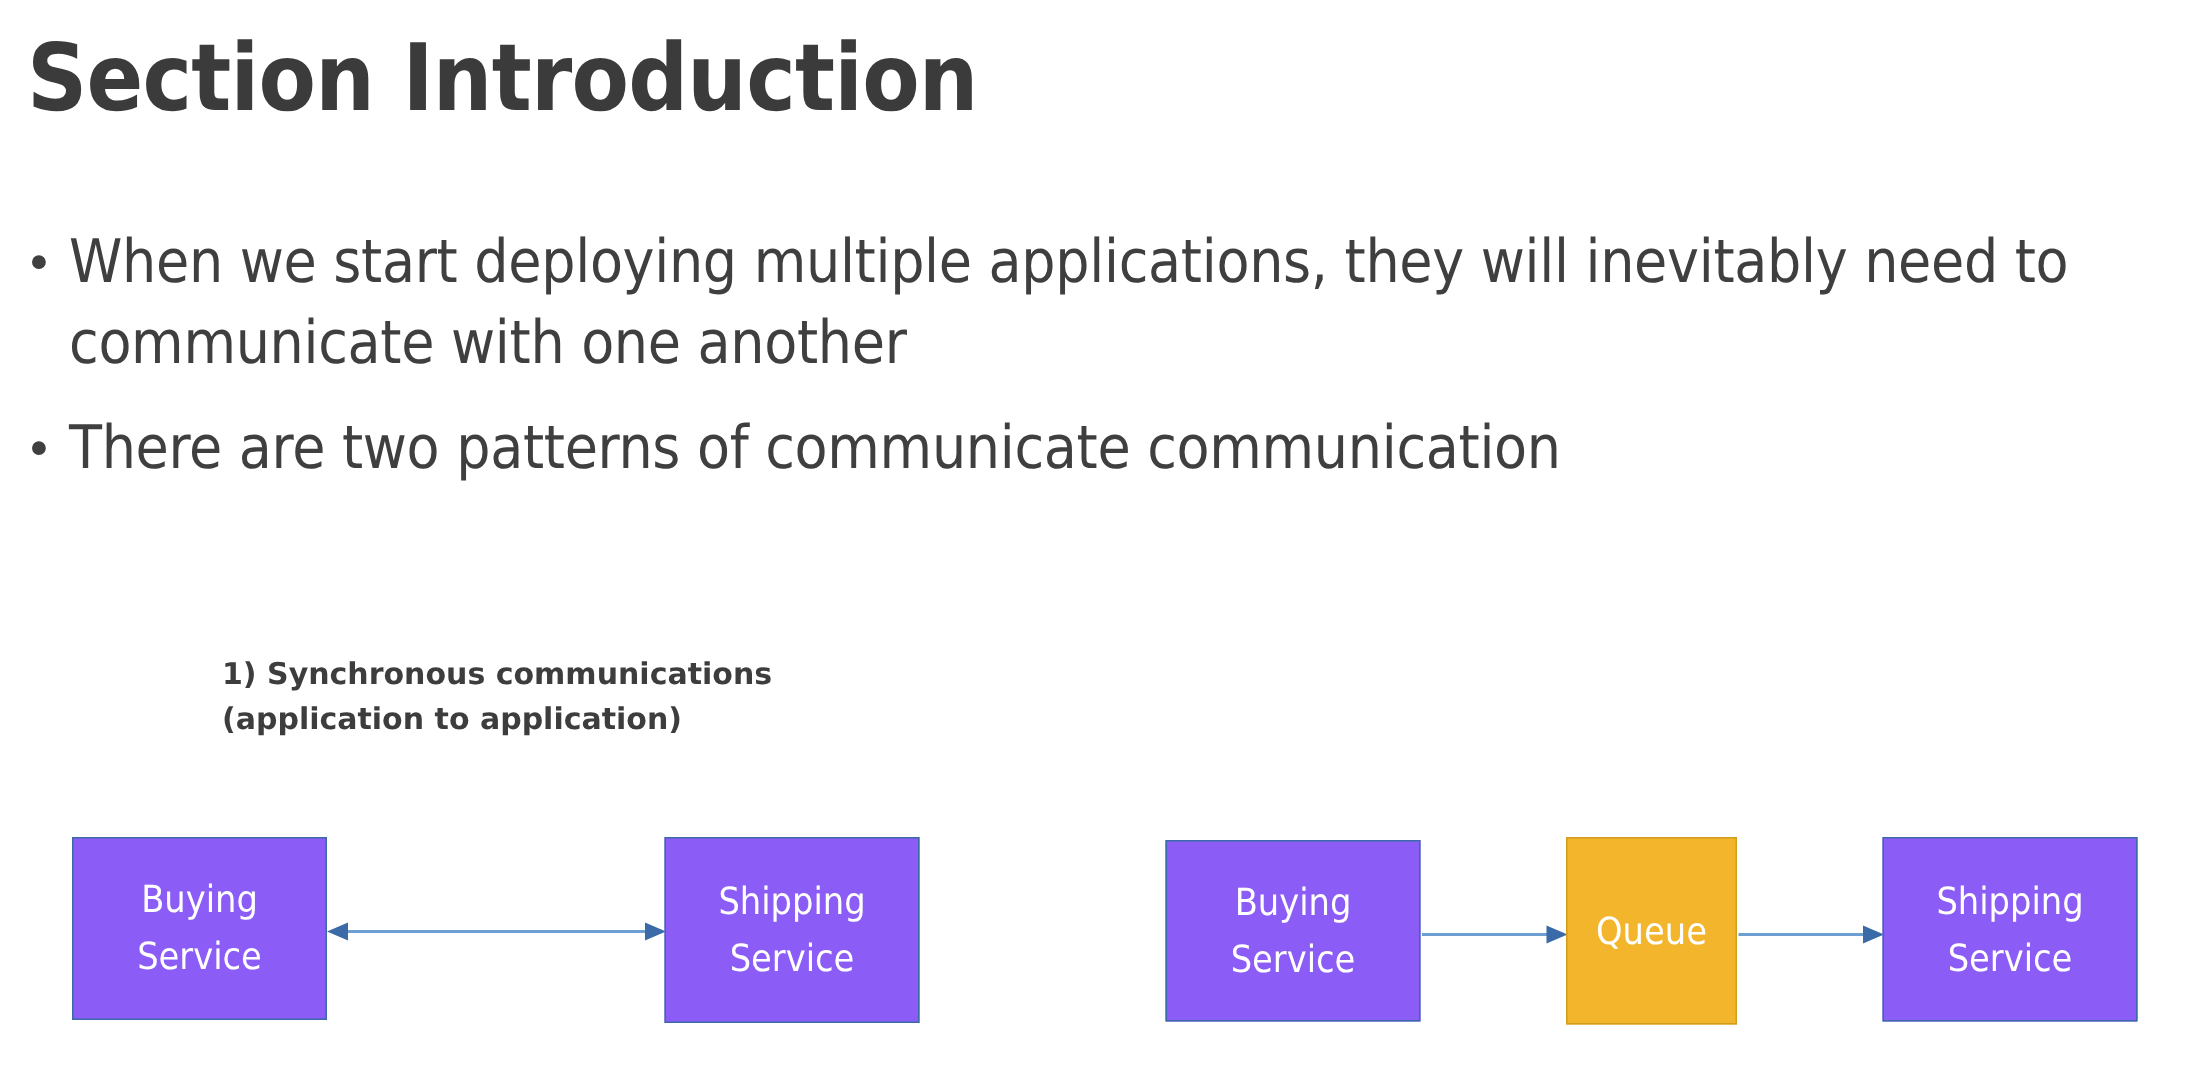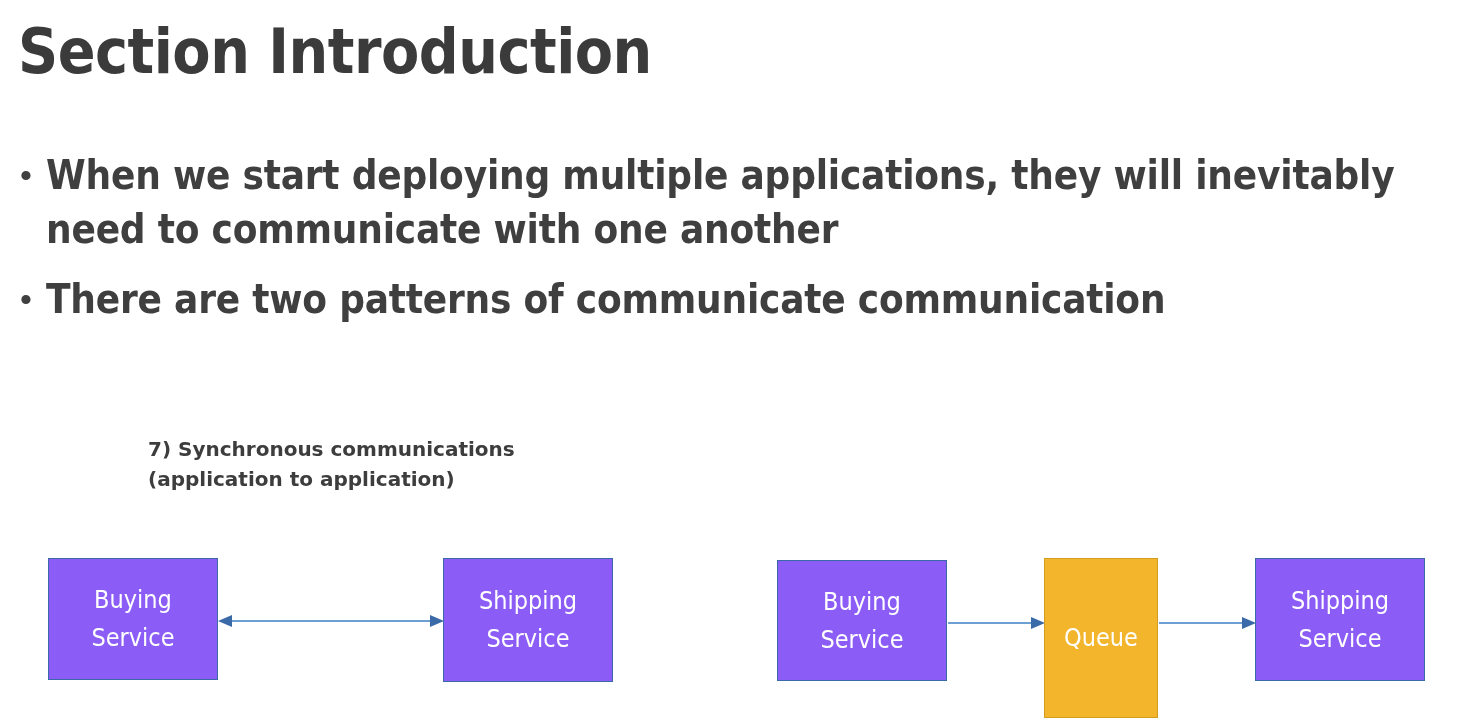--- a/index.html
+++ b/index.html
@@ -57,21 +57,21 @@
     line-height: 54px;
     color: #404040;
     text-align: left;
     padding-left: 4px;
     box-sizing: border-box;
   }
   .bullet-text {
     flex: 1 1 auto;
     font-size: 40px;
     line-height: 54px;
-    font-weight: 700;
+    font-weight: 400;
     color: #3f3f3f;
     font-family: "DejaVu Sans", sans-serif;
     font-stretch: condensed;
     letter-spacing: -0.2px;
   }
 
   
   .pattern-heading {
     position: absolute;
     font-size: 20px;
@@ -130,21 +130,21 @@
       <span class="bullet-text">When we start deploying multiple applications, they will inevitably need to communicate with one another</span>
     </div>
 
     <div class="bullet-row">
       <span class="bullet-marker">•</span>
       <span class="bullet-text">There are two patterns of communicate communication</span>
     </div>
 
   </div>
 
-  <div class="pattern-heading" id="heading-sync">7) Synchronous communications
+  <div class="pattern-heading" id="heading-sync">1) Synchronous communications
 (application to application)</div>
 
 
   <div class="node-box node-blue" style="left:48px; top:558px; width:170px; height:122px;">Buying
 Service</div>
 
   <div class="connector" style="left:216px; top:608px; width:230px; height:26px;">
     <svg width="230" height="26" viewBox="0 0 230 26">
       <line x1="12" y1="13" x2="218" y2="13" stroke="#6d9fd2" stroke-width="2"></line>
       <polygon points="2,13 16,7 16,19" fill="#3a6ba8"></polygon>
@@ -158,21 +158,21 @@
   <div class="node-box node-blue" style="left:777px; top:560px; width:170px; height:121px;">Buying
 Service</div>
 
   <div class="connector" style="left:946px; top:610px; width:100px; height:26px;">
     <svg width="100" height="26" viewBox="0 0 100 26">
       <line x1="2" y1="13" x2="90" y2="13" stroke="#6d9fd2" stroke-width="2"></line>
       <polygon points="99,13 85,7 85,19" fill="#3a6ba8"></polygon>
     </svg>
   </div>
 
-  <div class="node-box node-orange" style="left:1044px; top:558px; width:114px; height:160px;">Queue</div>
+  <div class="node-box node-orange" style="left:1044px; top:558px; width:114px; height:125px;">Queue</div>
 
   <div class="connector" style="left:1157px; top:610px; width:100px; height:26px;">
     <svg width="100" height="26" viewBox="0 0 100 26">
       <line x1="2" y1="13" x2="90" y2="13" stroke="#6d9fd2" stroke-width="2"></line>
       <polygon points="99,13 85,7 85,19" fill="#3a6ba8"></polygon>
     </svg>
   </div>
 
   <div class="node-box node-blue" style="left:1255px; top:558px; width:170px; height:123px;">Shipping
 Service</div>

